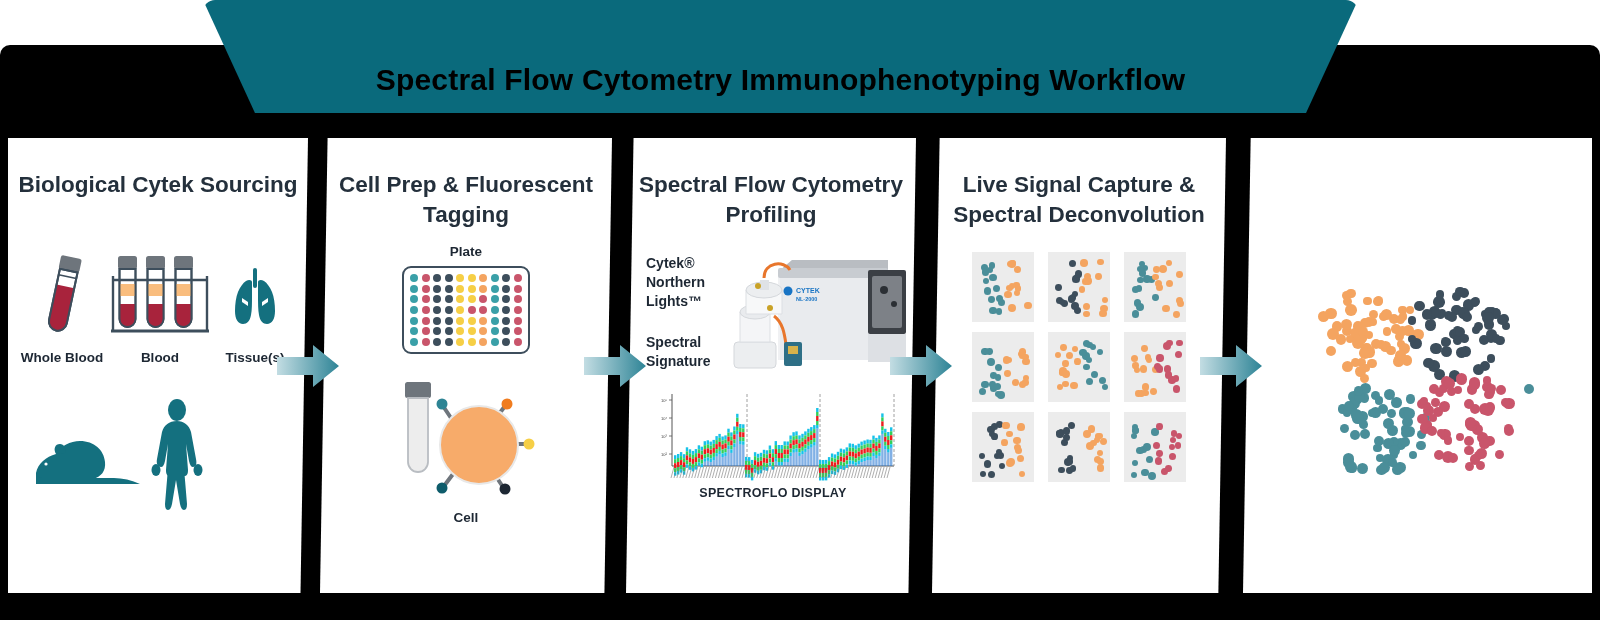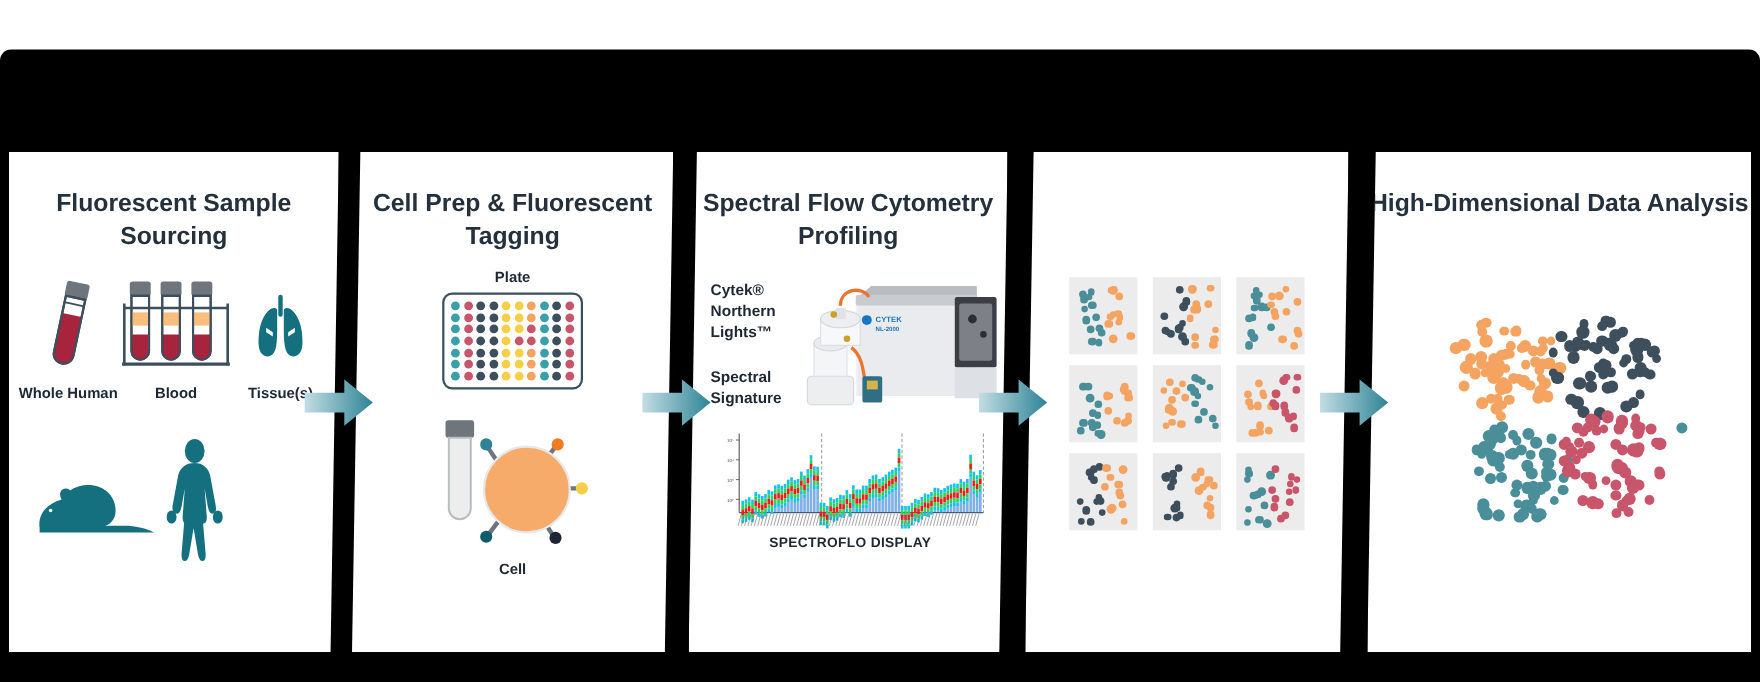--- a/index.html
+++ b/index.html
@@ -93,25 +93,28 @@
   .spec-wrap { position: absolute; left: 22px; top: 152px; width: 250px; height: 112px; }
   svg { display: block; overflow: visible; }
 </style>
 </head>
 <body>
 
 <div id="stage">
 
   <div class="backdrop"></div>
 
+  <div class="banner">
+    <div class="banner-title">Spectral Flow Cytometry Immunophenotyping Workflow</div>
+  </div>
 
   <div class="cards">
 
     <div class="card" id="card1">
-      <div class="card-title">Fluorescent Sample Sourcing</div>
+      <div class="card-title">Biological Cytek Sourcing</div>
       <div class="art">
 
         <div class="icon-row1">
 
           <svg width="44" height="96" viewBox="0 0 44 96" style="position:absolute;left:32px;top:6px">
             <g transform="rotate(12 22 48)">
               <rect x="12" y="4" width="21" height="14" rx="2.5" fill="#6e757c"></rect>
               <path d="M13.5 18 h18 v52 a9 9 0 0 1 -18 0 z" fill="#ffffff" stroke="#3d4e5c" stroke-width="2"></path>
               <path d="M13.5 34 h18 v36 a9 9 0 0 1 -18 0 z" fill="#a8233c"></path>
               <path d="M13.5 18 h18 v52 a9 9 0 0 1 -18 0 z" fill="none" stroke="#3d4e5c" stroke-width="2"></path>
@@ -153,21 +156,21 @@
               <rect x="29" y="0" width="4" height="20" rx="2"></rect>
               <path d="M28 14 c0 -2 -3 -3 -6 -1 c-3 2 -6 6 -8 11 c-2 5 -3 12 -3 19 c0 8 3 13 8 13 c4 0 7 -3 8 -9 c1 -5 1 -12 1 -20 z"></path>
               <path d="M34 14 c0 -2 3 -3 6 -1 c3 2 6 6 8 11 c2 5 3 12 3 19 c0 8 -3 13 -8 13 c-4 0 -7 -3 -8 -9 c-1 -5 -1 -12 -1 -20 z"></path>
             </g>
             <g fill="#ffffff">
               <path d="M18 30 l6 4 v4 l-6 -4 z"></path>
               <path d="M44 30 l-6 4 v4 l6 -4 z"></path>
             </g>
           </svg>
 
-          <div class="lbl" style="left:8px;top:104px;width:92px">Whole Human</div>
+          <div class="lbl" style="left:8px;top:104px;width:92px">Whole Blood</div>
           <div class="lbl" style="left:108px;top:104px;width:88px">Blood</div>
           <div class="lbl" style="left:200px;top:104px;width:94px">Tissue(s)</div>
         </div>
 
         <div class="icon-row2">
 
           <svg width="112" height="70" viewBox="0 0 112 70" style="position:absolute;left:18px;top:28px">
             <path d="M10 47 c2 -10 10 -16 20 -19 c5 -8 14 -13 24 -13 c14 0 24 9 25 21 c1 9 -4 15 -12 17 l-57 0 z" fill="#14707f"></path>
             <path d="M30 28 c-3 -5 -1 -10 4 -10 c4 0 6 4 5 9 z" fill="#14707f"></path>
             <path d="M10 47 c0 3 3 5 8 5 h70 c8 0 18 2 26 6 h-104 z" fill="#14707f"></path>
@@ -881,20 +884,21 @@
           <circle cx="134" cy="68" r="5.5" fill="#f6cf46"></circle>
           <circle cx="47" cy="112" r="5.5" fill="#0e5c6b"></circle>
           <circle cx="110" cy="113" r="5.5" fill="#1d2733"></circle>
         </svg>
 
         <div class="lbl" style="left:0;right:0;top:272px">Cell</div>
       </div>
     </div>
 
     <div class="card" id="card4">
+      <div class="card-title">Live Signal Capture &amp; Spectral Deconvolution</div>
       <div class="art">
         <div class="panel-grid" id="panel-grid">
             <div class="panel">
               <span class="dot" style="height: 7.4px; width: 7.4px; left: 26.1px; top: 46.6px; background: rgb(74, 142, 153);"></span>
               <span class="dot" style="height: 7.3px; width: 7.3px; left: 23.9px; top: 42.7px; background: rgb(74, 142, 153);"></span>
               <span class="dot" style="height: 7.7px; width: 7.7px; left: 17.3px; top: 21.6px; background: rgb(74, 142, 153);"></span>
               <span class="dot" style="height: 7.6px; width: 7.6px; left: 11.7px; top: 35.3px; background: rgb(74, 142, 153);"></span>
               <span class="dot" style="height: 6.9px; width: 6.9px; left: 23.5px; top: 56px; background: rgb(74, 142, 153);"></span>
               <span class="dot" style="height: 6.8px; width: 6.8px; left: 16.7px; top: 10.4px; background: rgb(74, 142, 153);"></span>
               <span class="dot" style="height: 7px; width: 7px; left: 20.5px; top: 32.8px; background: rgb(74, 142, 153);"></span>
@@ -1131,21 +1135,20 @@
               <span class="dot" style="height: 6.5px; width: 6.5px; left: 46.9px; top: 18px; background: rgb(201, 85, 107);"></span>
               <span class="dot" style="height: 7px; width: 7px; left: 28.5px; top: 30.1px; background: rgb(201, 85, 107);"></span>
               <span class="dot" style="height: 6px; width: 6px; left: 44.5px; top: 31.7px; background: rgb(201, 85, 107);"></span>
               <span class="dot" style="height: 7.5px; width: 7.5px; left: 30.6px; top: 45px; background: rgb(201, 85, 107);"></span>
             </div>
           </div>
       </div>
     </div>
 
     <div class="card" id="card5">
-      <div class="card-title">High-Dimensional Data Analysis</div>
       <div class="art">
         <div class="cluster" id="cluster-plot">
             <span class="dot" style="height: 10px; width: 10px; left: 28.1px; top: 83.8px; background: rgb(244, 164, 96);"></span>
             <span class="dot" style="height: 9px; width: 9px; left: 81.6px; top: 49.6px; background: rgb(244, 164, 96);"></span>
             <span class="dot" style="height: 11.1px; width: 11.1px; left: 95.8px; top: 93.8px; background: rgb(244, 164, 96);"></span>
             <span class="dot" style="height: 9.1px; width: 9.1px; left: 71.6px; top: 48.1px; background: rgb(244, 164, 96);"></span>
             <span class="dot" style="height: 8.4px; width: 8.4px; left: 48.3px; top: 72.7px; background: rgb(244, 164, 96);"></span>
             <span class="dot" style="height: 10.3px; width: 10.3px; left: 44.2px; top: 64.2px; background: rgb(244, 164, 96);"></span>
             <span class="dot" style="height: 9.9px; width: 9.9px; left: 48.3px; top: 26.6px; background: rgb(244, 164, 96);"></span>
             <span class="dot" style="height: 9.3px; width: 9.3px; left: 75.8px; top: 34.9px; background: rgb(244, 164, 96);"></span>

